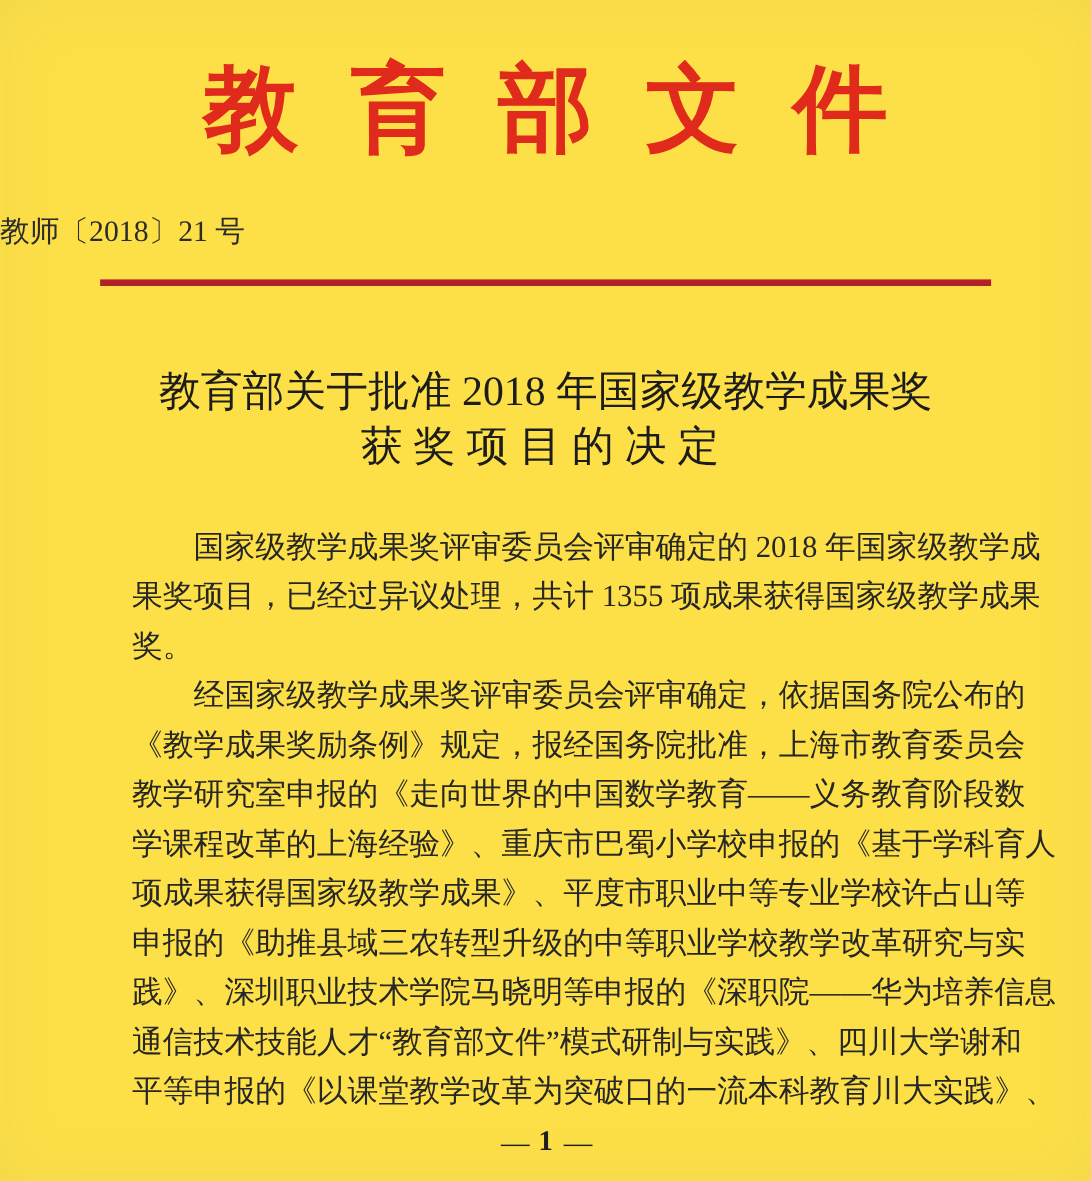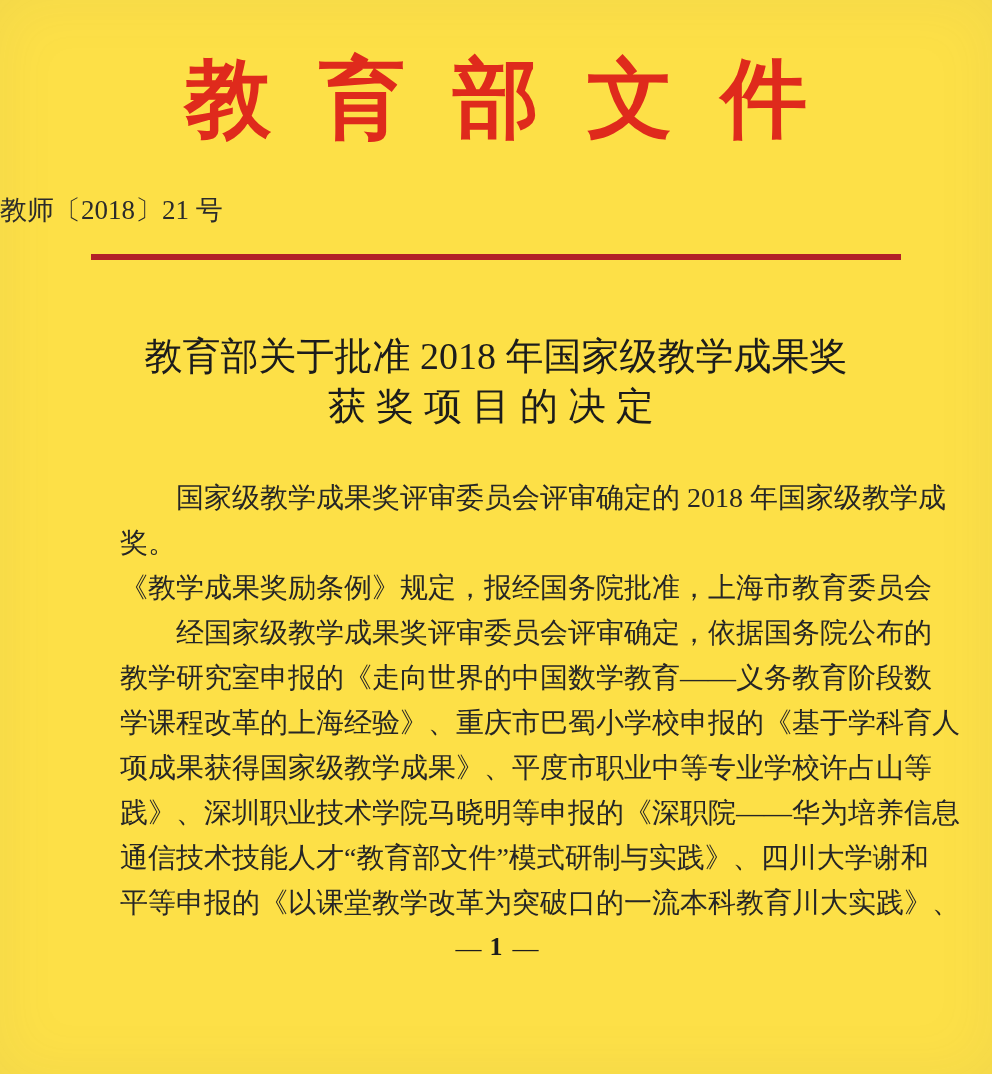--- a/index.html
+++ b/index.html
@@ -99,29 +99,31 @@
 
   <div class="doc-title">
     <div class="title-line-1">教育部关于批准 2018 年国家级教学成果奖</div>
     <div class="title-line-2">获奖项目的决定</div>
   </div>
 
   <div class="doc-body">
 
     <div class="paragraph">
       <div class="body-line indent">国家级教学成果奖评审委员会评审确定的 2018 年国家级教学成</div>
+      <div class="body-line">果奖项目，已经过异议处理，共计 1355 项成果获得国家级教学成果</div>
       <div class="body-line para-end">奖。</div>
     </div>
 
     <div class="paragraph">
+      <div class="body-line indent">经国家级教学成果奖评审委员会评审确定，依据国务院公布的</div>
       <div class="body-line">《教学成果奖励条例》规定，报经国务院批准，上海市教育委员会</div>
-      <div class="body-line indent">经国家级教学成果奖评审委员会评审确定，依据国务院公布的</div>
       <div class="body-line">教学研究室申报的《走向世界的中国数学教育——义务教育阶段数</div>
       <div class="body-line">学课程改革的上海经验》、重庆市巴蜀小学校申报的《基于学科育人</div>
       <div class="body-line">项成果获得国家级教学成果》、平度市职业中等专业学校许占山等</div>
+      <div class="body-line">申报的《助推县域三农转型升级的中等职业学校教学改革研究与实</div>
       <div class="body-line">践》、深圳职业技术学院马晓明等申报的《深职院——华为培养信息</div>
       <div class="body-line">通信技术技能人才“教育部文件”模式研制与实践》、四川大学谢和</div>
       <div class="body-line">平等申报的《以课堂教学改革为突破口的一流本科教育川大实践》、</div>
     </div>
 
   </div>
 
   <div class="page-footer">
     <span class="footer-dash">—</span><span class="footer-num">1</span><span class="footer-dash">—</span>
   </div>

